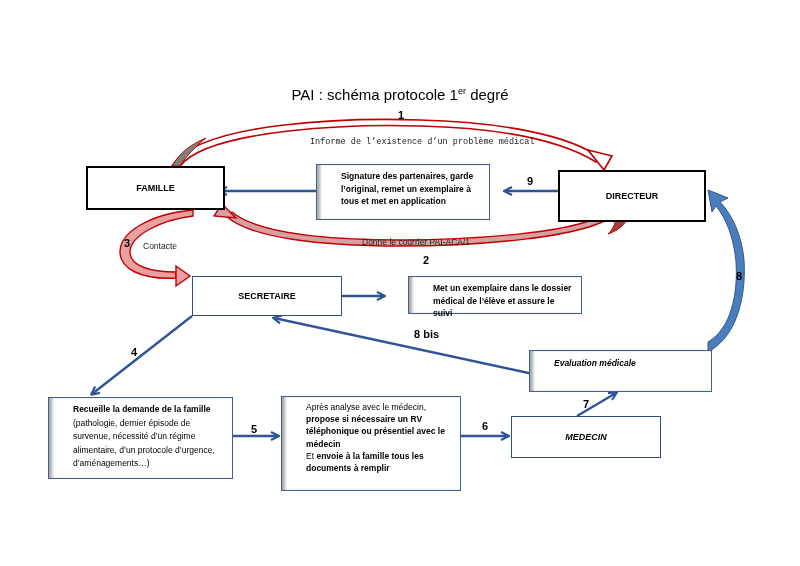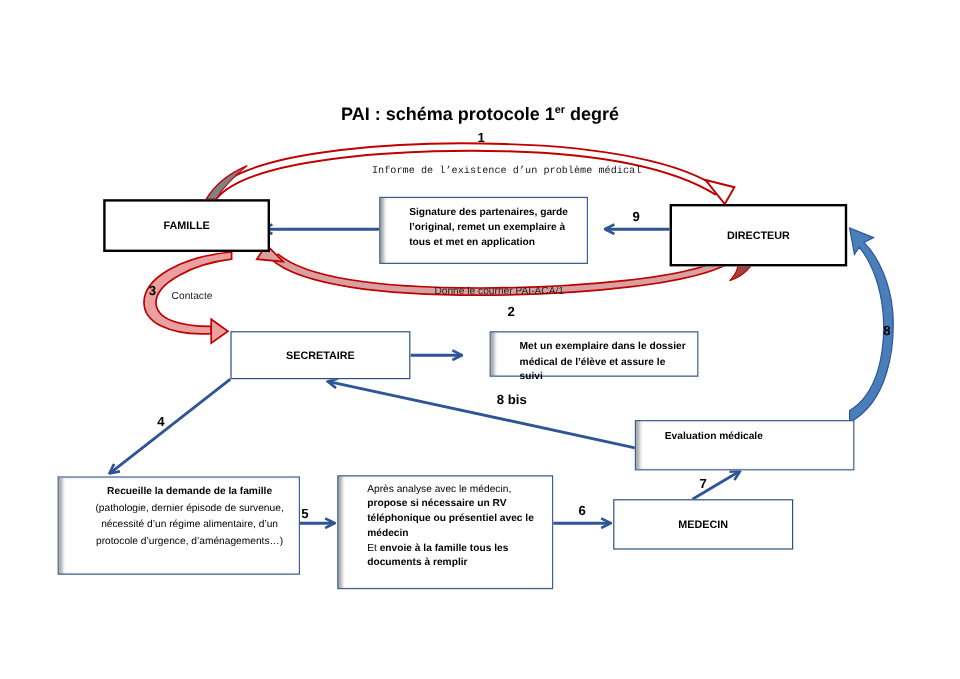--- a/index.html
+++ b/index.html
@@ -1,20 +1,20 @@
 <!DOCTYPE html>
 <html><head>
 <meta charset="utf-8">
 <style>
   html, body { margin:0; padding:0; background:#ffffff; }
   body { width:800px; height:566px; position:relative; overflow:hidden;
          font-family:"Liberation Sans", sans-serif; color:#000; }
   #canvas { position:absolute; left:0; top:0; width:800px; height:566px; }
   .title { position:absolute; left:0; width:800px; top:86px; text-align:center;
-           font-size:15px; font-weight:bold; }
+           font-size:15px; font-weight:normal; }
   .title sup { font-size:9px; }
   .box { position:absolute; box-sizing:border-box; background:#fff;
          display:flex; align-items:center; justify-content:center;
          font-size:9px; font-weight:bold; }
   .box.black { border:2px solid #000; }
   .box.blue { border:1.5px solid #2f4f7f; }
   .note { position:absolute; box-sizing:border-box; background:#fff;
           border:1.5px solid #3f5f8f; font-size:8.5px; line-height:12.5px;
           padding:5px 6px 4px 24px; box-shadow: inset 4px 0 3px -1px #a8a8a8; }
   .note .b { font-weight:bold; }
@@ -65,34 +65,34 @@
 
 <div class="box black" style="left:86px;top:166px;width:139px;height:44px;">
   <span>FAMILLE</span>
 </div>
 <div class="box black" style="left:558px;top:170px;width:148px;height:52px;">
   <span>DIRECTEUR</span>
 </div>
 <div class="box blue" style="left:192px;top:276px;width:150px;height:40px;">
   <span>SECRETAIRE</span>
 </div>
-<div class="box blue" style="left:511px;top:416px;width:150px;height:42px;">
+<div class="box blue" style="left:511px;top:416px;width:150px;height:42px;font-style:italic;">
   <span>MEDECIN</span>
 </div>
 
 <div class="note" style="left:316px;top:164px;width:174px;height:56px;">
   <span class="b">Signature des partenaires, garde l’original, remet un exemplaire à tous et met en application</span>
 </div>
 <div class="note" style="left:408px;top:276px;width:174px;height:38px;">
   <span class="b">Met un exemplaire dans le dossier médical de l’élève et assure le suivi</span>
 </div>
-<div class="note" style="left:529px;top:350px;width:183px;height:42px;padding-top:6px;">
+<div class="note" style="left:529px;top:350px;width:183px;height:42px;padding-top:6px;font-style:italic;">
   <div class="b">Evaluation médicale</div>
 </div>
-<div class="note" style="left:48px;top:397px;width:202px;height:82px;line-height:13.5px;text-align:center;">
+<div class="note" style="left:48px;top:397px;width:185px;height:82px;line-height:13.5px;">
   <span class="b">Recueille  la demande de la famille</span><br>
   <span>(pathologie, dernier épisode de survenue, nécessité d’un régime alimentaire, d’un protocole d’urgence, d’aménagements…)</span>
 </div>
 <div class="note" style="left:281px;top:396px;width:180px;height:95px;line-height:12.2px;padding-top:4px;">
   <span>Après analyse avec le  médecin,</span><br>
   <span class="b">propose si nécessaire un RV téléphonique ou présentiel avec le médecin</span><br>
   <span>Et </span><span class="b">envoie à la famille tous les documents à remplir</span>
 </div>
 
 <div class="num" style="left:398px;top:109px;">1</div>

